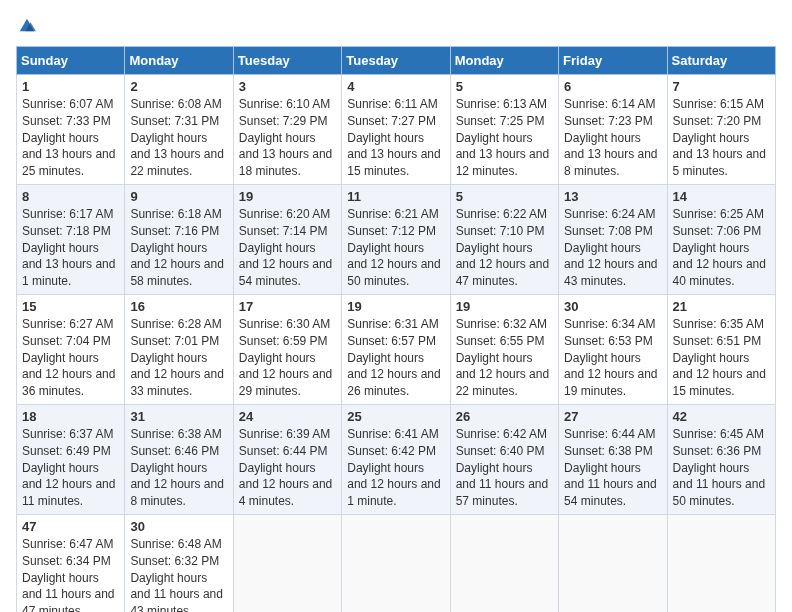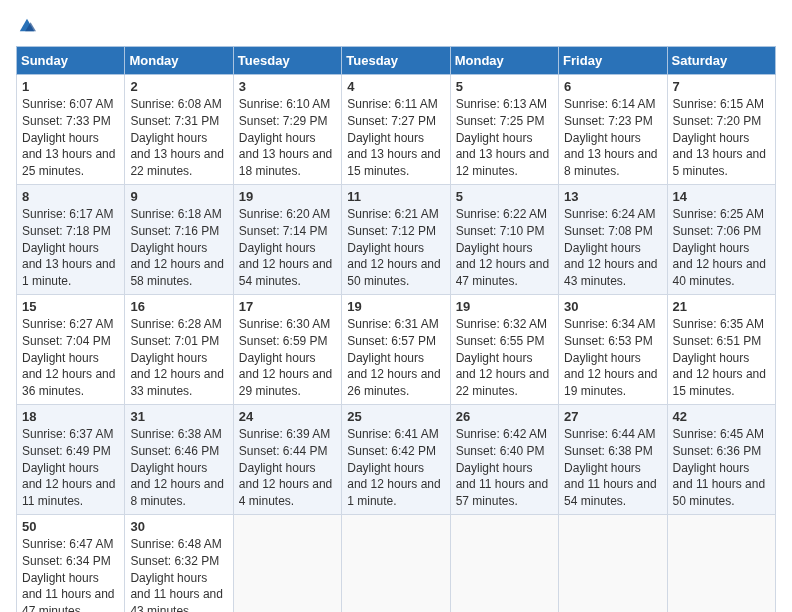--- a/index.html
+++ b/index.html
@@ -377,21 +377,21 @@
         <div class="day-info">
           Sunrise: 6:45 AM<br>
           Sunset: 6:36 PM<br>
           Daylight hours<br>
           and 11 hours and 50 minutes.
         </div>
       </td>
       </tr>
       <tr>
         <td>
-        <span class="day-num">50</span>
+        <span class="day-num">47</span>
         <div class="day-info">
           Sunrise: 6:47 AM<br>
           Sunset: 6:34 PM<br>
           Daylight hours<br>
           and 11 hours and 47 minutes.
         </div>
       </td>
         <td>
         <span class="day-num">30</span>
         <div class="day-info">

